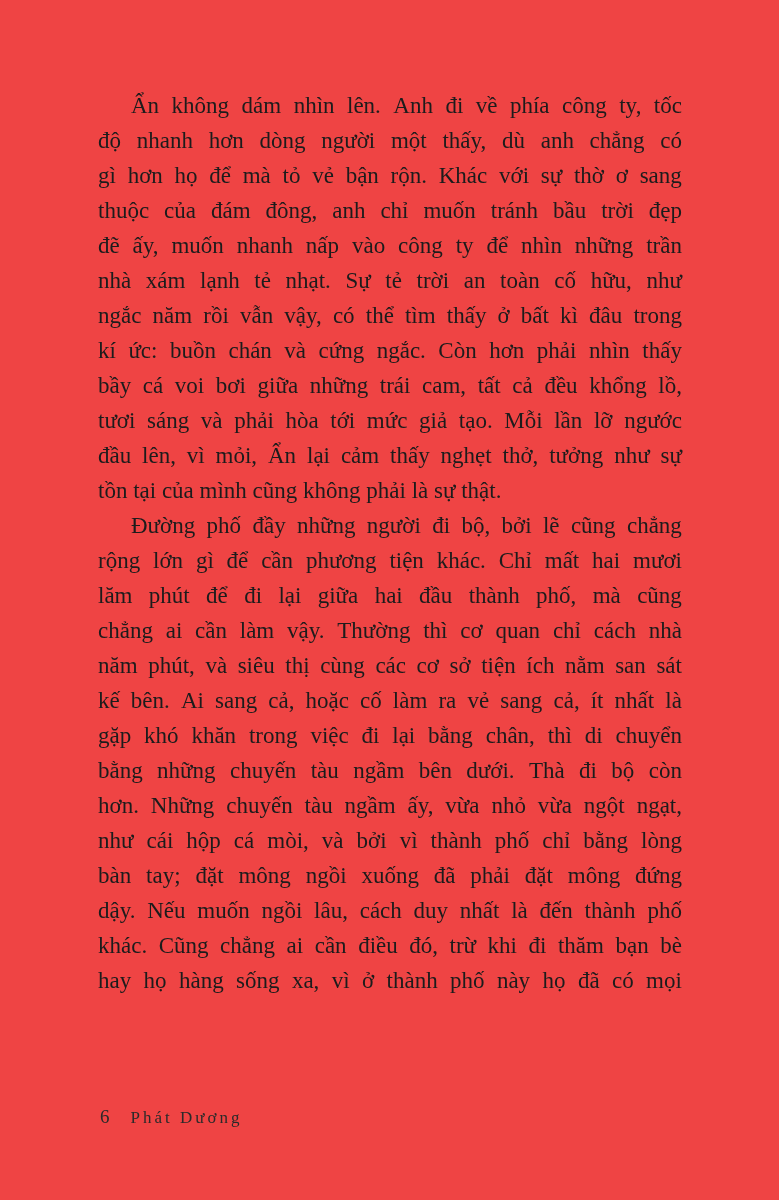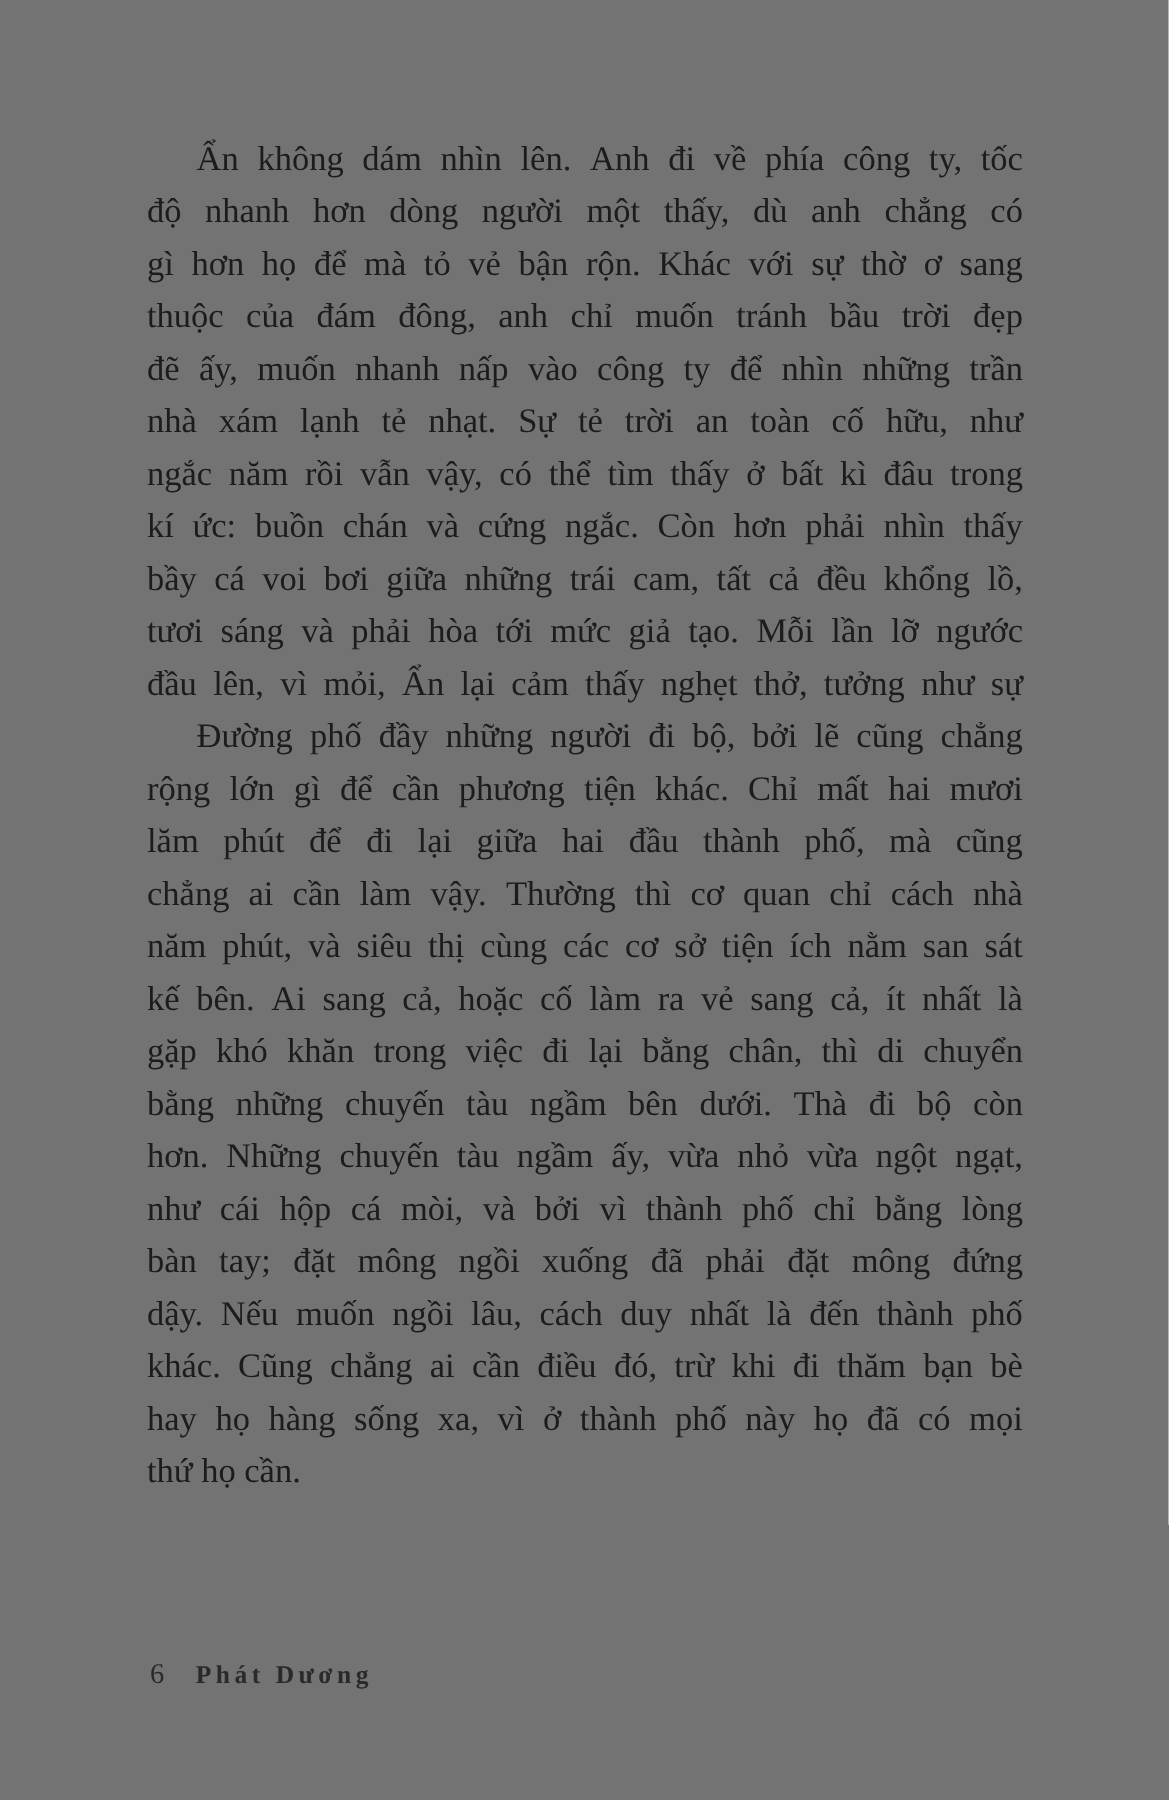--- a/index.html
+++ b/index.html
@@ -5,21 +5,21 @@
   html, body {
     margin: 0;
     padding: 0;
     background: #e8e8e8;
   }
   .page {
     position: relative;
     width: 779px;
     height: 1200px;
     margin: 0 auto;
-    background: #737373;
+    background: #ef4444;
     overflow: hidden;
     font-family: "Liberation Serif", "DejaVu Serif", serif;
     color: #1c1c1c;
   }
   .text-block {
     position: absolute;
     left: 98px;
     top: 88px;
     width: 584px;
     font-size: 23px;
@@ -46,21 +46,20 @@
     font-size: 17px;
     color: #2a2a2a;
   }
   .footer .pagenum {
     font-size: 19px;
     letter-spacing: 1px;
   }
   .footer .author {
     margin-left: 20px;
     letter-spacing: 3px;
-    font-weight: bold;
   }
 </style>
 </head>
 <body>
 
 <div class="page">
 
   <div class="text-block" id="text-block">
       <div class="line j ind">
         <span>Ẩn</span>
@@ -216,20 +215,21 @@
         <span>Ẩn</span>
         <span>lại</span>
         <span>cảm</span>
         <span>thấy</span>
         <span>nghẹt</span>
         <span>thở,</span>
         <span>tưởng</span>
         <span>như</span>
         <span>sự</span>
       </div>
+      <div class="line">tồn tại của mình cũng không phải là sự thật.</div>
       <div class="line j ind">
         <span>Đường</span>
         <span>phố</span>
         <span>đầy</span>
         <span>những</span>
         <span>người</span>
         <span>đi</span>
         <span>bộ,</span>
         <span>bởi</span>
         <span>lẽ</span>
@@ -417,20 +417,19 @@
         <span>vì</span>
         <span>ở</span>
         <span>thành</span>
         <span>phố</span>
         <span>này</span>
         <span>họ</span>
         <span>đã</span>
         <span>có</span>
         <span>mọi</span>
       </div>
-      <div class="line">thứ họ cần.</div>
     </div>
 
   <div class="footer">
     <span class="pagenum">6</span><span class="author">Phát Dương</span>
   </div>
 
 </div>
 
 </body></html>

